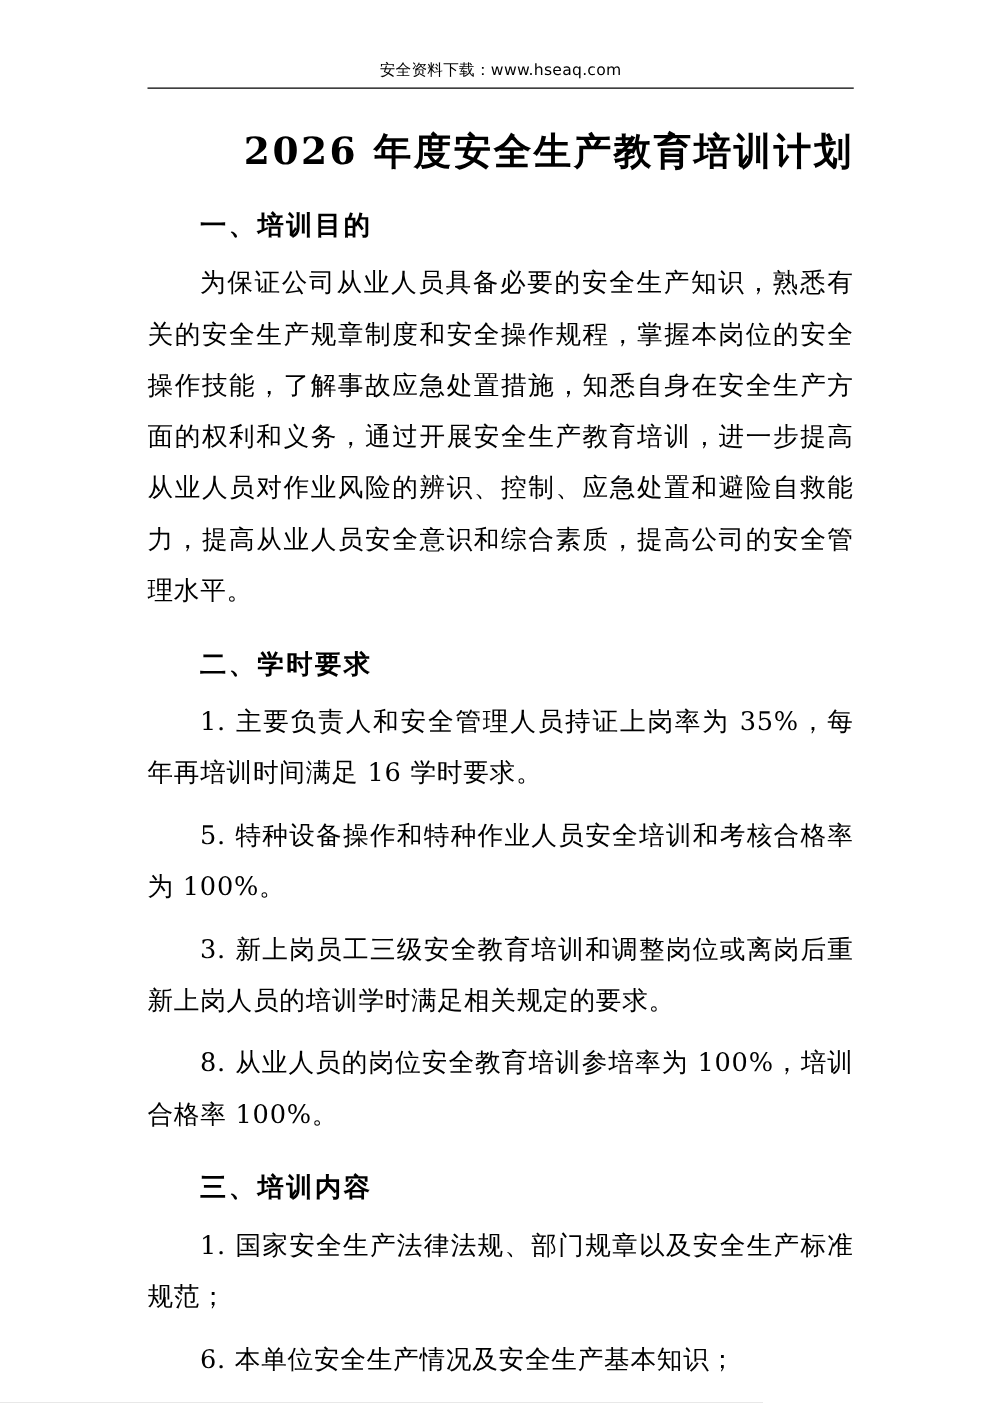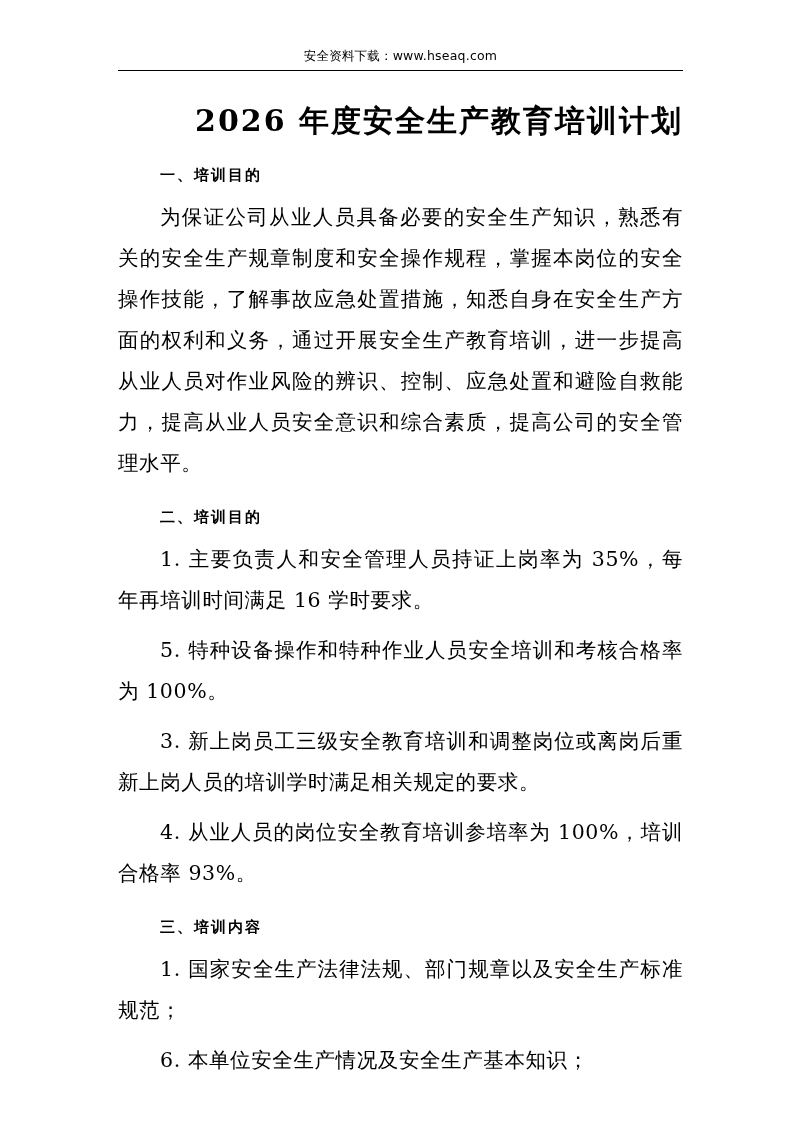--- a/index.html
+++ b/index.html
@@ -40,21 +40,21 @@
     margin-top: 30px;
     text-align: right;
     font-size: 30px;
     font-weight: bold;
     letter-spacing: 2px;
     color: #000000;
     font-family: "DejaVu Serif", "Liberation Serif", serif;
   }
   .section-heading {
     margin-top: 24px;
-    font-size: 15px;
+    font-size: 21px;
     font-weight: bold;
     letter-spacing: 2px;
     text-indent: 42px;
     color: #000000;
   }
   .para {
     margin-top: 12px;
     font-size: 20.5px;
     line-height: 41px;
     text-indent: 42px;
@@ -75,25 +75,25 @@
     <div class="header">安全资料下载：www.hseaq.com</div>
 
     <div class="doc-title">2026 年度安全生产教育培训计划</div>
 
     <div>
       <div class="section-heading">一、培训目的</div>
       <div class="para">为保证公司从业人员具备必要的安全生产知识，熟悉有关的安全生产规章制度和安全操作规程，掌握本岗位的安全操作技能，了解事故应急处置措施，知悉自身在安全生产方面的权利和义务，通过开展安全生产教育培训，进一步提高从业人员对作业风险的辨识、控制、应急处置和避险自救能力，提高从业人员安全意识和综合素质，提高公司的安全管理水平。</div>
     </div>
 
     <div>
-      <div class="section-heading">二、培训目的</div>
+      <div class="section-heading">二、学时要求</div>
       <div class="para">1. 主要负责人和安全管理人员持证上岗率为 35%，每年再培训时间满足 16 学时要求。</div>
       <div class="para tight">5. 特种设备操作和特种作业人员安全培训和考核合格率为 100%。</div>
       <div class="para tight">3. 新上岗员工三级安全教育培训和调整岗位或离岗后重新上岗人员的培训学时满足相关规定的要求。</div>
-      <div class="para tight">4. 从业人员的岗位安全教育培训参培率为 100%，培训合格率 93%。</div>
+      <div class="para tight">8. 从业人员的岗位安全教育培训参培率为 100%，培训合格率 100%。</div>
     </div>
 
     <div>
       <div class="section-heading">三、培训内容</div>
       <div class="para">1. 国家安全生产法律法规、部门规章以及安全生产标准规范；</div>
       <div class="para tight">6. 本单位安全生产情况及安全生产基本知识；</div>
     </div>
 
   </div>
 </div>

